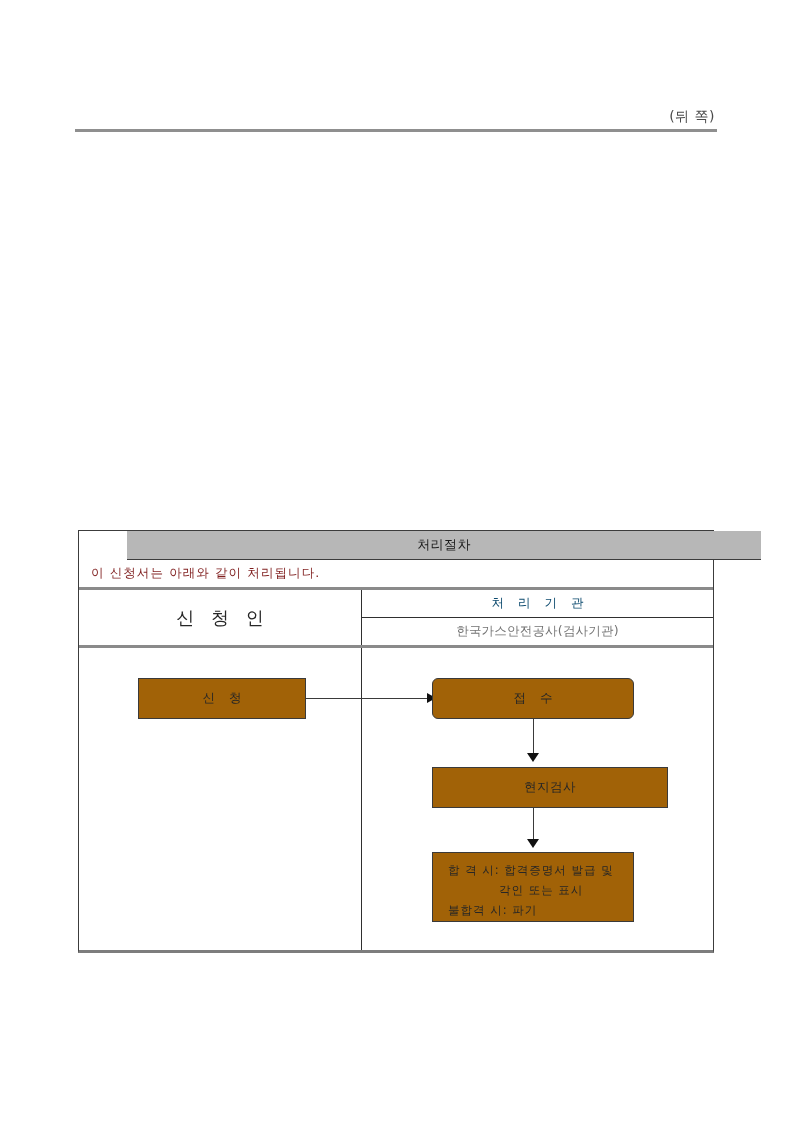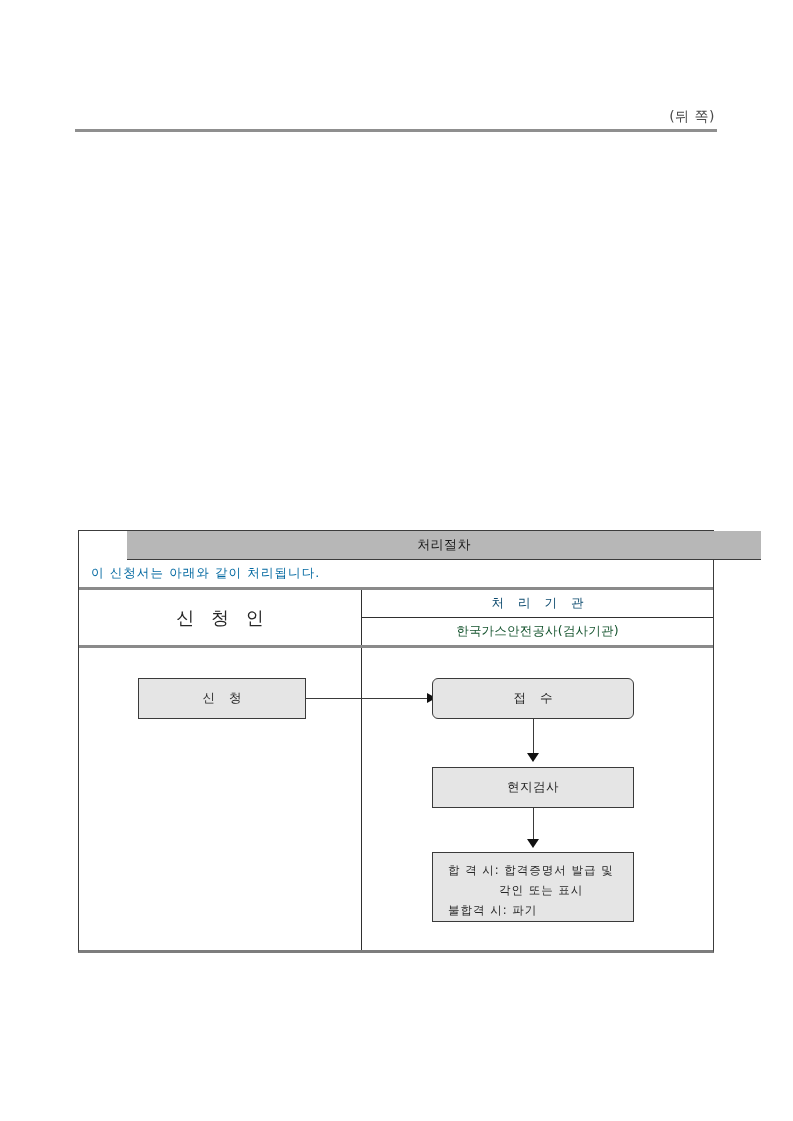--- a/index.html
+++ b/index.html
@@ -69,21 +69,21 @@
 
   #intro-row {
     height: 30px;
     align-items: center;
     border-bottom: 3px solid #8a8a8a;
   }
   #intro-text {
     font-size: 12.5px;
     padding-left: 12px;
     letter-spacing: 1.1px;
-    color: #0369a1;
+    color: #7f1d1d;
   }
 
   #parties-row {
     height: 58px;
     border-bottom: 3px solid #8a8a8a;
   }
   .col-left {
     width: 283px;
     box-sizing: border-box;
     border-right: 1px solid #2f2f2f;
@@ -118,21 +118,21 @@
   }
   #agency-name-cell {
     height: 28px;
     display: flex;
     align-items: center;
     justify-content: center;
   }
   #agency-name {
     font-size: 12.5px;
     letter-spacing: 0.2px;
-    color: #14532d;
+    color: #737373;
   }
 
   
   #flow-row {
     height: 302px;
     position: relative;
   }
   #flow-col-left {
     width: 283px;
     box-sizing: border-box;
@@ -141,21 +141,21 @@
   }
   #flow-col-right {
     flex: 1;
     box-sizing: border-box;
     position: relative;
   }
 
   .flow-box {
     position: absolute;
     border: 1px solid #3a3a3a;
-    background: #e5e5e5;
+    background: #a16207;
     box-sizing: border-box;
     display: flex;
     align-items: center;
     justify-content: center;
     font-size: 12.5px;
     color: #262626;
   }
 
   
   #box-application {
@@ -173,21 +173,21 @@
     top: 30px;
     width: 202px;
     height: 41px;
     letter-spacing: 5px;
     text-indent: 5px;
     border-radius: 6px;
   }
   #box-inspection {
     left: 70px;
     top: 119px;
-    width: 202px;
+    width: 236px;
     height: 41px;
     letter-spacing: 0.5px;
   }
   #box-result {
     left: 70px;
     top: 204px;
     width: 202px;
     height: 70px;
     display: block;
     padding: 7px 0 0 8px;

